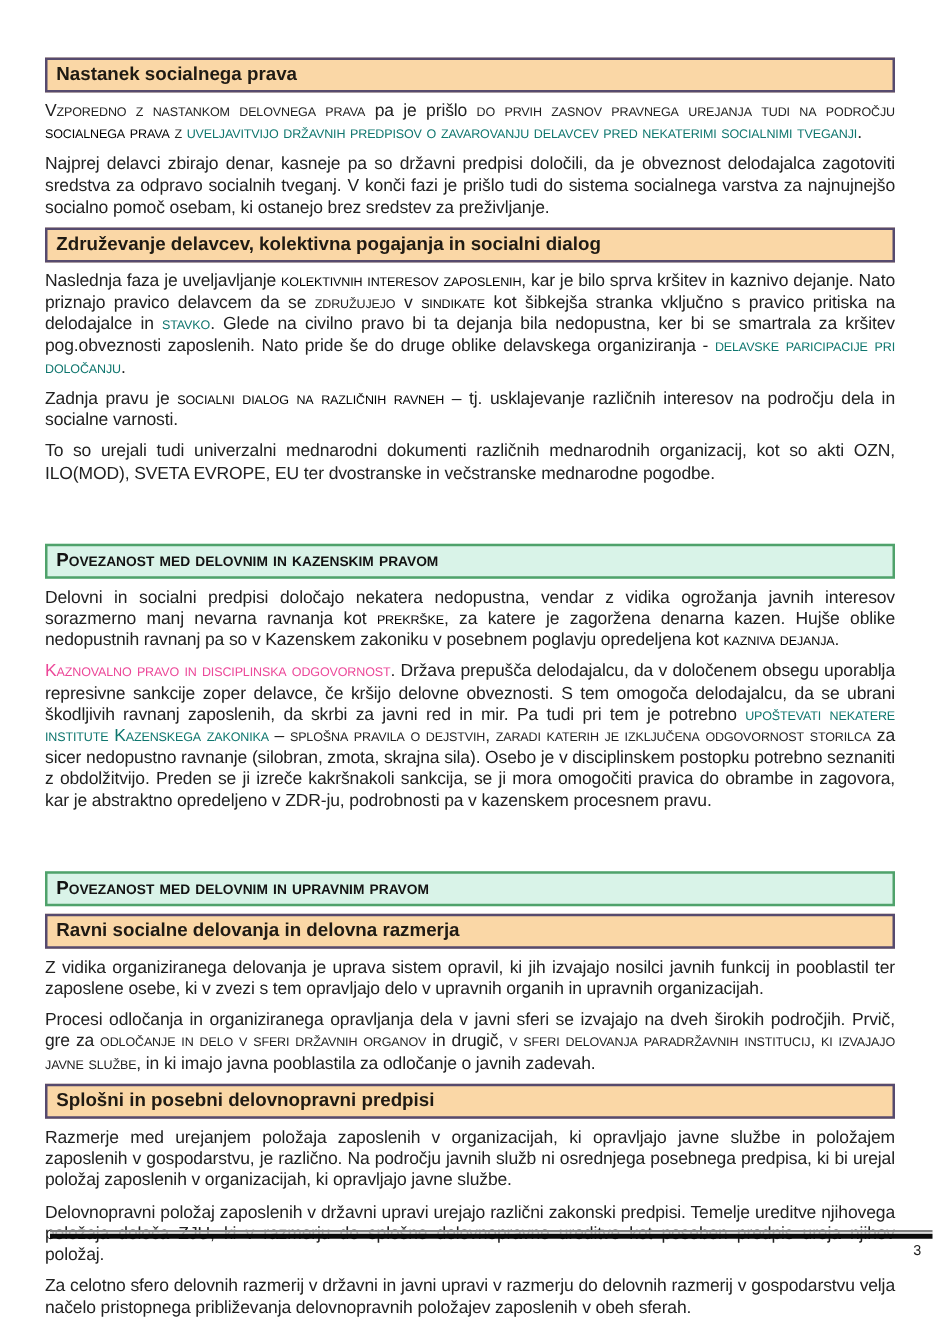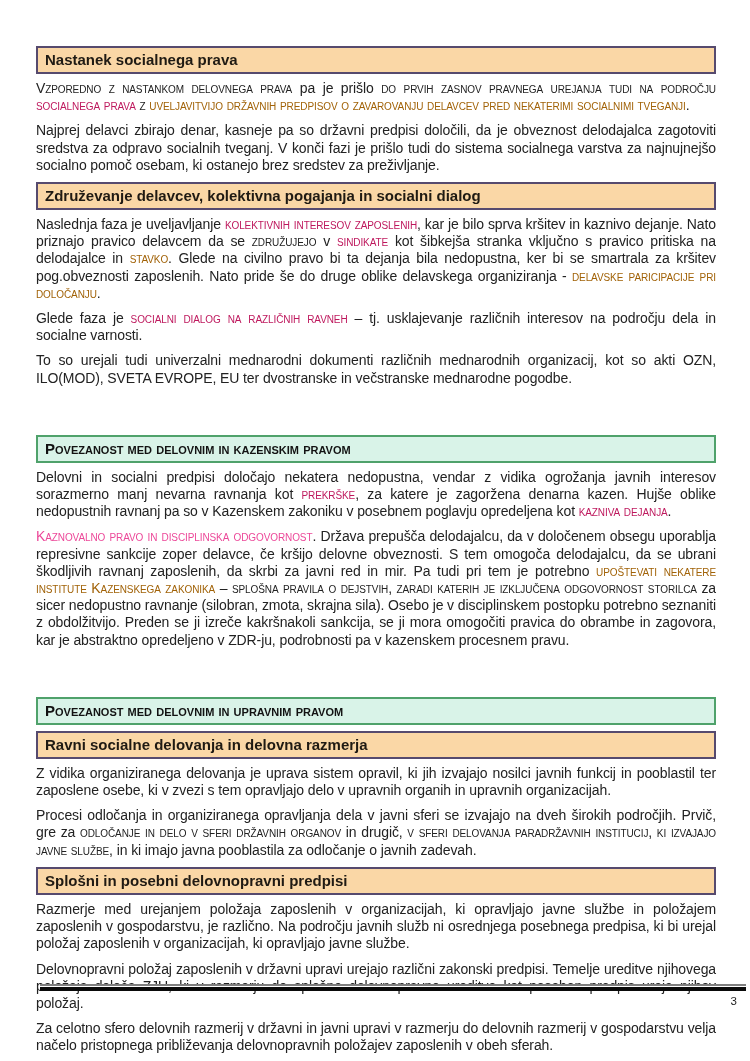--- a/index.html
+++ b/index.html
@@ -18,22 +18,22 @@
   }
   .hdr.orange{background:#fad7a6;border-color:#564a6e;color:#1f1a13;}
   .hdr.green{background:#d9f3e8;border-color:#4fa26b;color:#121212;font-variant:small-caps;margin-top:48px;}
   p.para{
     margin:0 0 8px 0;
     font-size:14px;line-height:17.2px;
     text-align:justify;letter-spacing:-0.1px;color:#222222;
   }
   .sc{font-variant:small-caps;}
   .b{font-weight:normal;}
-  .c-blue{color:#be185d;}
-  .c-mag{color:#a16207;}
+  .c-blue{color:#000000;}
+  .c-mag{color:#0f766e;}
   .c-green{color:#ec4899;}
   #footer-rule{
     position:absolute;left:40px;top:984px;width:706px;height:7px;
   }
   #footer-rule .thin{height:2px;background:#7f7f7f;}
   #footer-rule .gap{height:1px;background:#ffffff;}
   #footer-rule .thick{height:4px;background:#0a0a0a;}
   #page-number{
     position:absolute;top:995px;right:13px;
     font-size:11.5px;color:#222222;
@@ -41,21 +41,21 @@
 </style>
 </head>
 <body>
 
 <div id="content">
     <div class="hdr orange">Nastanek socialnega prava</div>
     <p class="para"><span class="sc b">Vzporedno z nastankom delovnega prava</span><span> pa je prišlo </span><span class="sc b">do prvih zasnov pravnega urejanja tudi na področju </span><span class="sc b c-blue">socialnega prava</span><span class="sc b"> z </span><span class="sc c-mag">uveljavitvijo državnih predpisov o zavarovanju delavcev pred nekaterimi socialnimi tveganji</span><span>.</span></p>
     <p class="para"><span>Najprej delavci zbirajo denar, kasneje pa so državni predpisi določili, da je obveznost delodajalca zagotoviti sredstva za odpravo socialnih tveganj. V konči fazi je prišlo tudi do sistema socialnega varstva za najnujnejšo socialno pomoč osebam, ki ostanejo brez sredstev za preživljanje.</span></p>
     <div class="hdr orange">Združevanje delavcev, kolektivna pogajanja in socialni dialog</div>
     <p class="para"><span>Naslednja faza je uveljavljanje </span><span class="sc b c-blue">kolektivnih interesov zaposlenih</span><span>, kar je bilo sprva kršitev in kaznivo dejanje. Nato priznajo pravico delavcem da se </span><span class="sc b">združujejo</span><span> v </span><span class="sc b c-blue">sindikate</span><span> kot šibkejša stranka vključno s pravico pritiska na delodajalce in </span><span class="sc c-mag">stavko</span><span>. Glede na civilno pravo bi ta dejanja bila nedopustna, ker bi se smartrala za kršitev pog.obveznosti zaposlenih. Nato pride še do druge oblike delavskega organiziranja - </span><span class="sc c-mag">delavske paricipacije pri določanju</span><span>.</span></p>
-    <p class="para"><span>Glede faza je </span><span class="sc b c-blue">socialni dialog na različnih ravneh</span><span> – tj. usklajevanje različnih interesov na področju dela in socialne varnosti.</span></p>
+    <p class="para"><span>Zadnja pravu je </span><span class="sc b c-blue">socialni dialog na različnih ravneh</span><span> – tj. usklajevanje različnih interesov na področju dela in socialne varnosti.</span></p>
     <p class="para"><span>To so urejali tudi univerzalni mednarodni dokumenti različnih mednarodnih organizacij, kot so akti OZN, ILO(MOD), SVETA EVROPE, EU ter dvostranske in večstranske mednarodne pogodbe.</span></p>
     <div class="hdr green">Povezanost med delovnim in kazenskim pravom</div>
     <p class="para"><span>Delovni in socialni predpisi določajo nekatera nedopustna, vendar z vidika ogrožanja javnih interesov sorazmerno manj nevarna ravnanja kot </span><span class="sc b c-blue">prekrške</span><span>, za katere je zagoržena denarna kazen. Hujše oblike nedopustnih ravnanj pa so v Kazenskem zakoniku v posebnem poglavju opredeljena kot </span><span class="sc b c-blue">kazniva dejanja</span><span>.</span></p>
     <p class="para"><span class="sc b c-green">Kaznovalno pravo in disciplinska odgovornost</span><span>. Država prepušča delodajalcu, da v določenem obsegu uporablja represivne sankcije zoper delavce, če kršijo delovne obveznosti. S tem omogoča delodajalcu, da se ubrani škodljivih ravnanj zaposlenih, da skrbi za javni red in mir. Pa tudi pri tem je potrebno </span><span class="sc c-mag">upoštevati nekatere institute Kazenskega zakonika</span><span class="sc b"> – splošna pravila o dejstvih, zaradi katerih je izključena odgovornost storilca</span><span> za sicer nedopustno ravnanje (silobran, zmota, skrajna sila). Osebo je v disciplinskem postopku potrebno seznaniti z obdolžitvijo. Preden se ji izreče kakršnakoli sankcija, se ji mora omogočiti pravica do obrambe in zagovora, kar je abstraktno opredeljeno v ZDR-ju, podrobnosti pa v kazenskem procesnem pravu.</span></p>
     <div class="hdr green">Povezanost med delovnim in upravnim pravom</div>
     <div class="hdr orange">Ravni socialne delovanja in delovna razmerja</div>
     <p class="para"><span>Z vidika organiziranega delovanja je uprava sistem opravil, ki jih izvajajo nosilci javnih funkcij in pooblastil ter zaposlene osebe, ki v zvezi s tem opravljajo delo v upravnih organih in upravnih organizacijah.</span></p>
     <p class="para"><span>Procesi odločanja in organiziranega opravljanja dela v javni sferi se izvajajo na dveh širokih področjih. Prvič, gre za </span><span class="sc b">odločanje in delo v sferi državnih organov</span><span> in drugič, </span><span class="sc b">v sferi delovanja paradržavnih institucij, ki izvajajo javne službe</span><span>, in ki imajo javna pooblastila za odločanje o javnih zadevah.</span></p>
     <div class="hdr orange">Splošni in posebni delovnopravni predpisi</div>
     <p class="para"><span>Razmerje med urejanjem položaja zaposlenih v organizacijah, ki opravljajo javne službe in položajem zaposlenih v gospodarstvu, je različno. Na področju javnih služb ni osrednjega posebnega predpisa, ki bi urejal položaj zaposlenih v organizacijah, ki opravljajo javne službe.</span></p>

